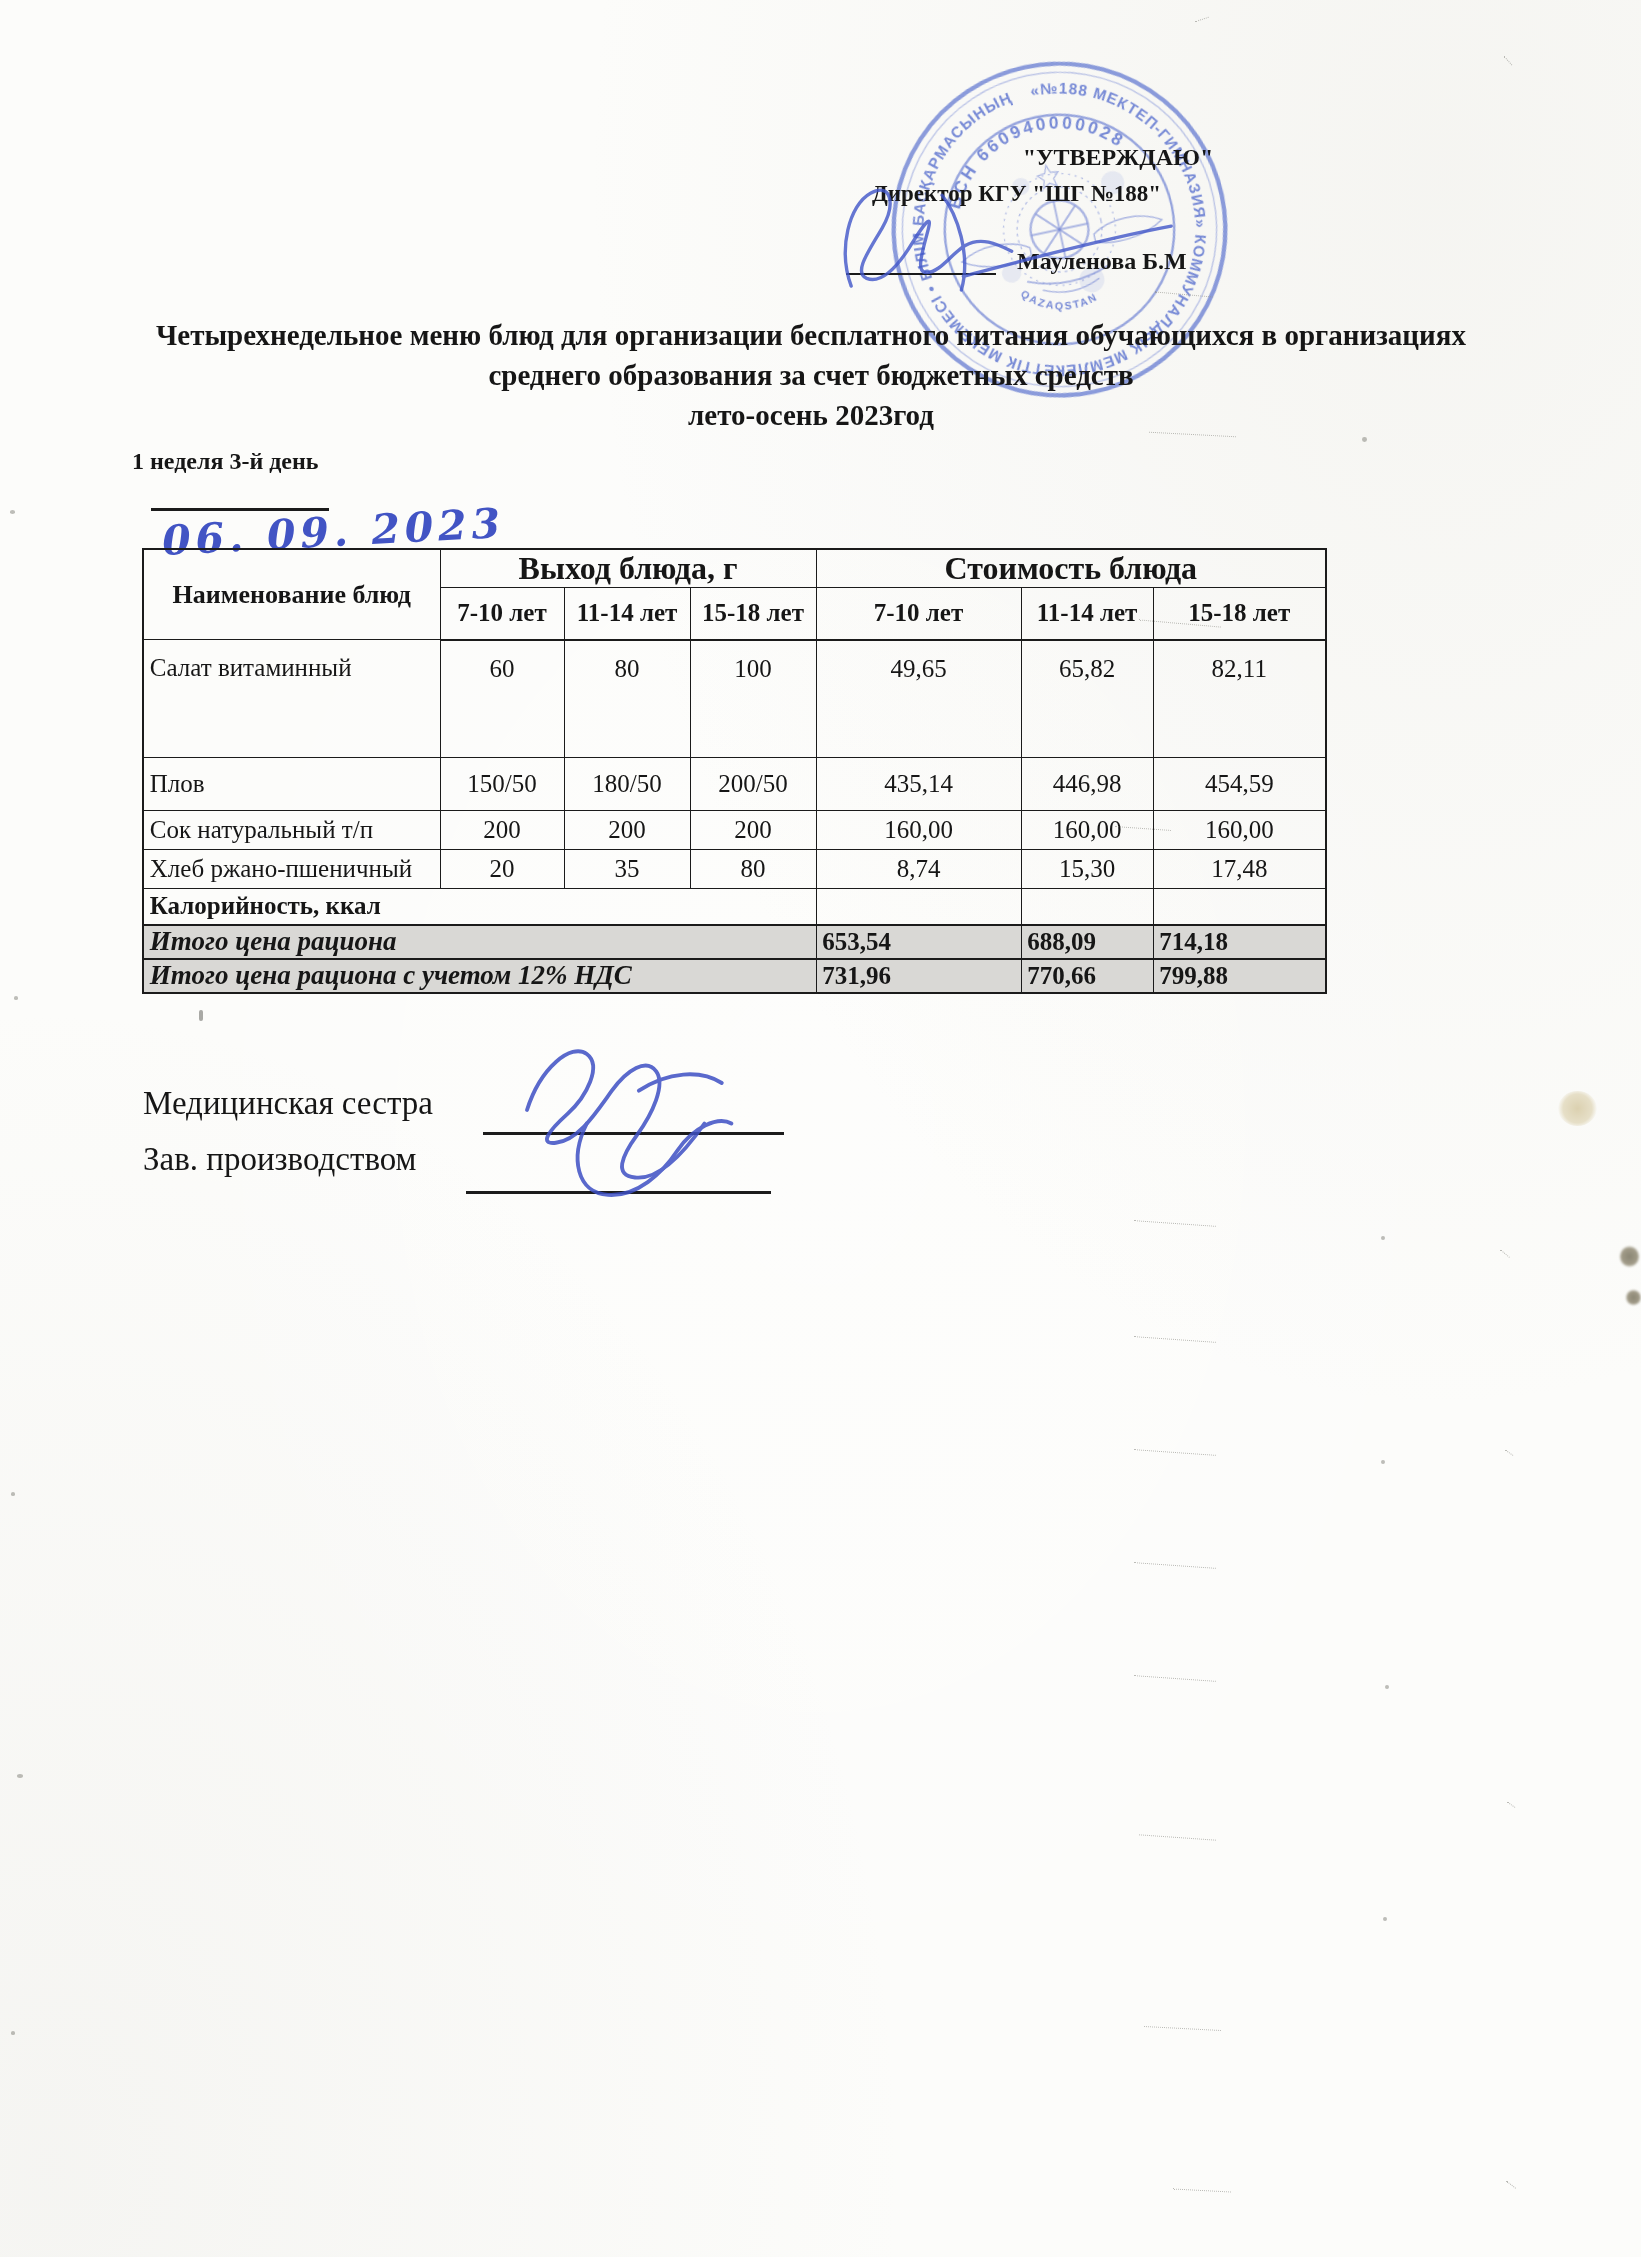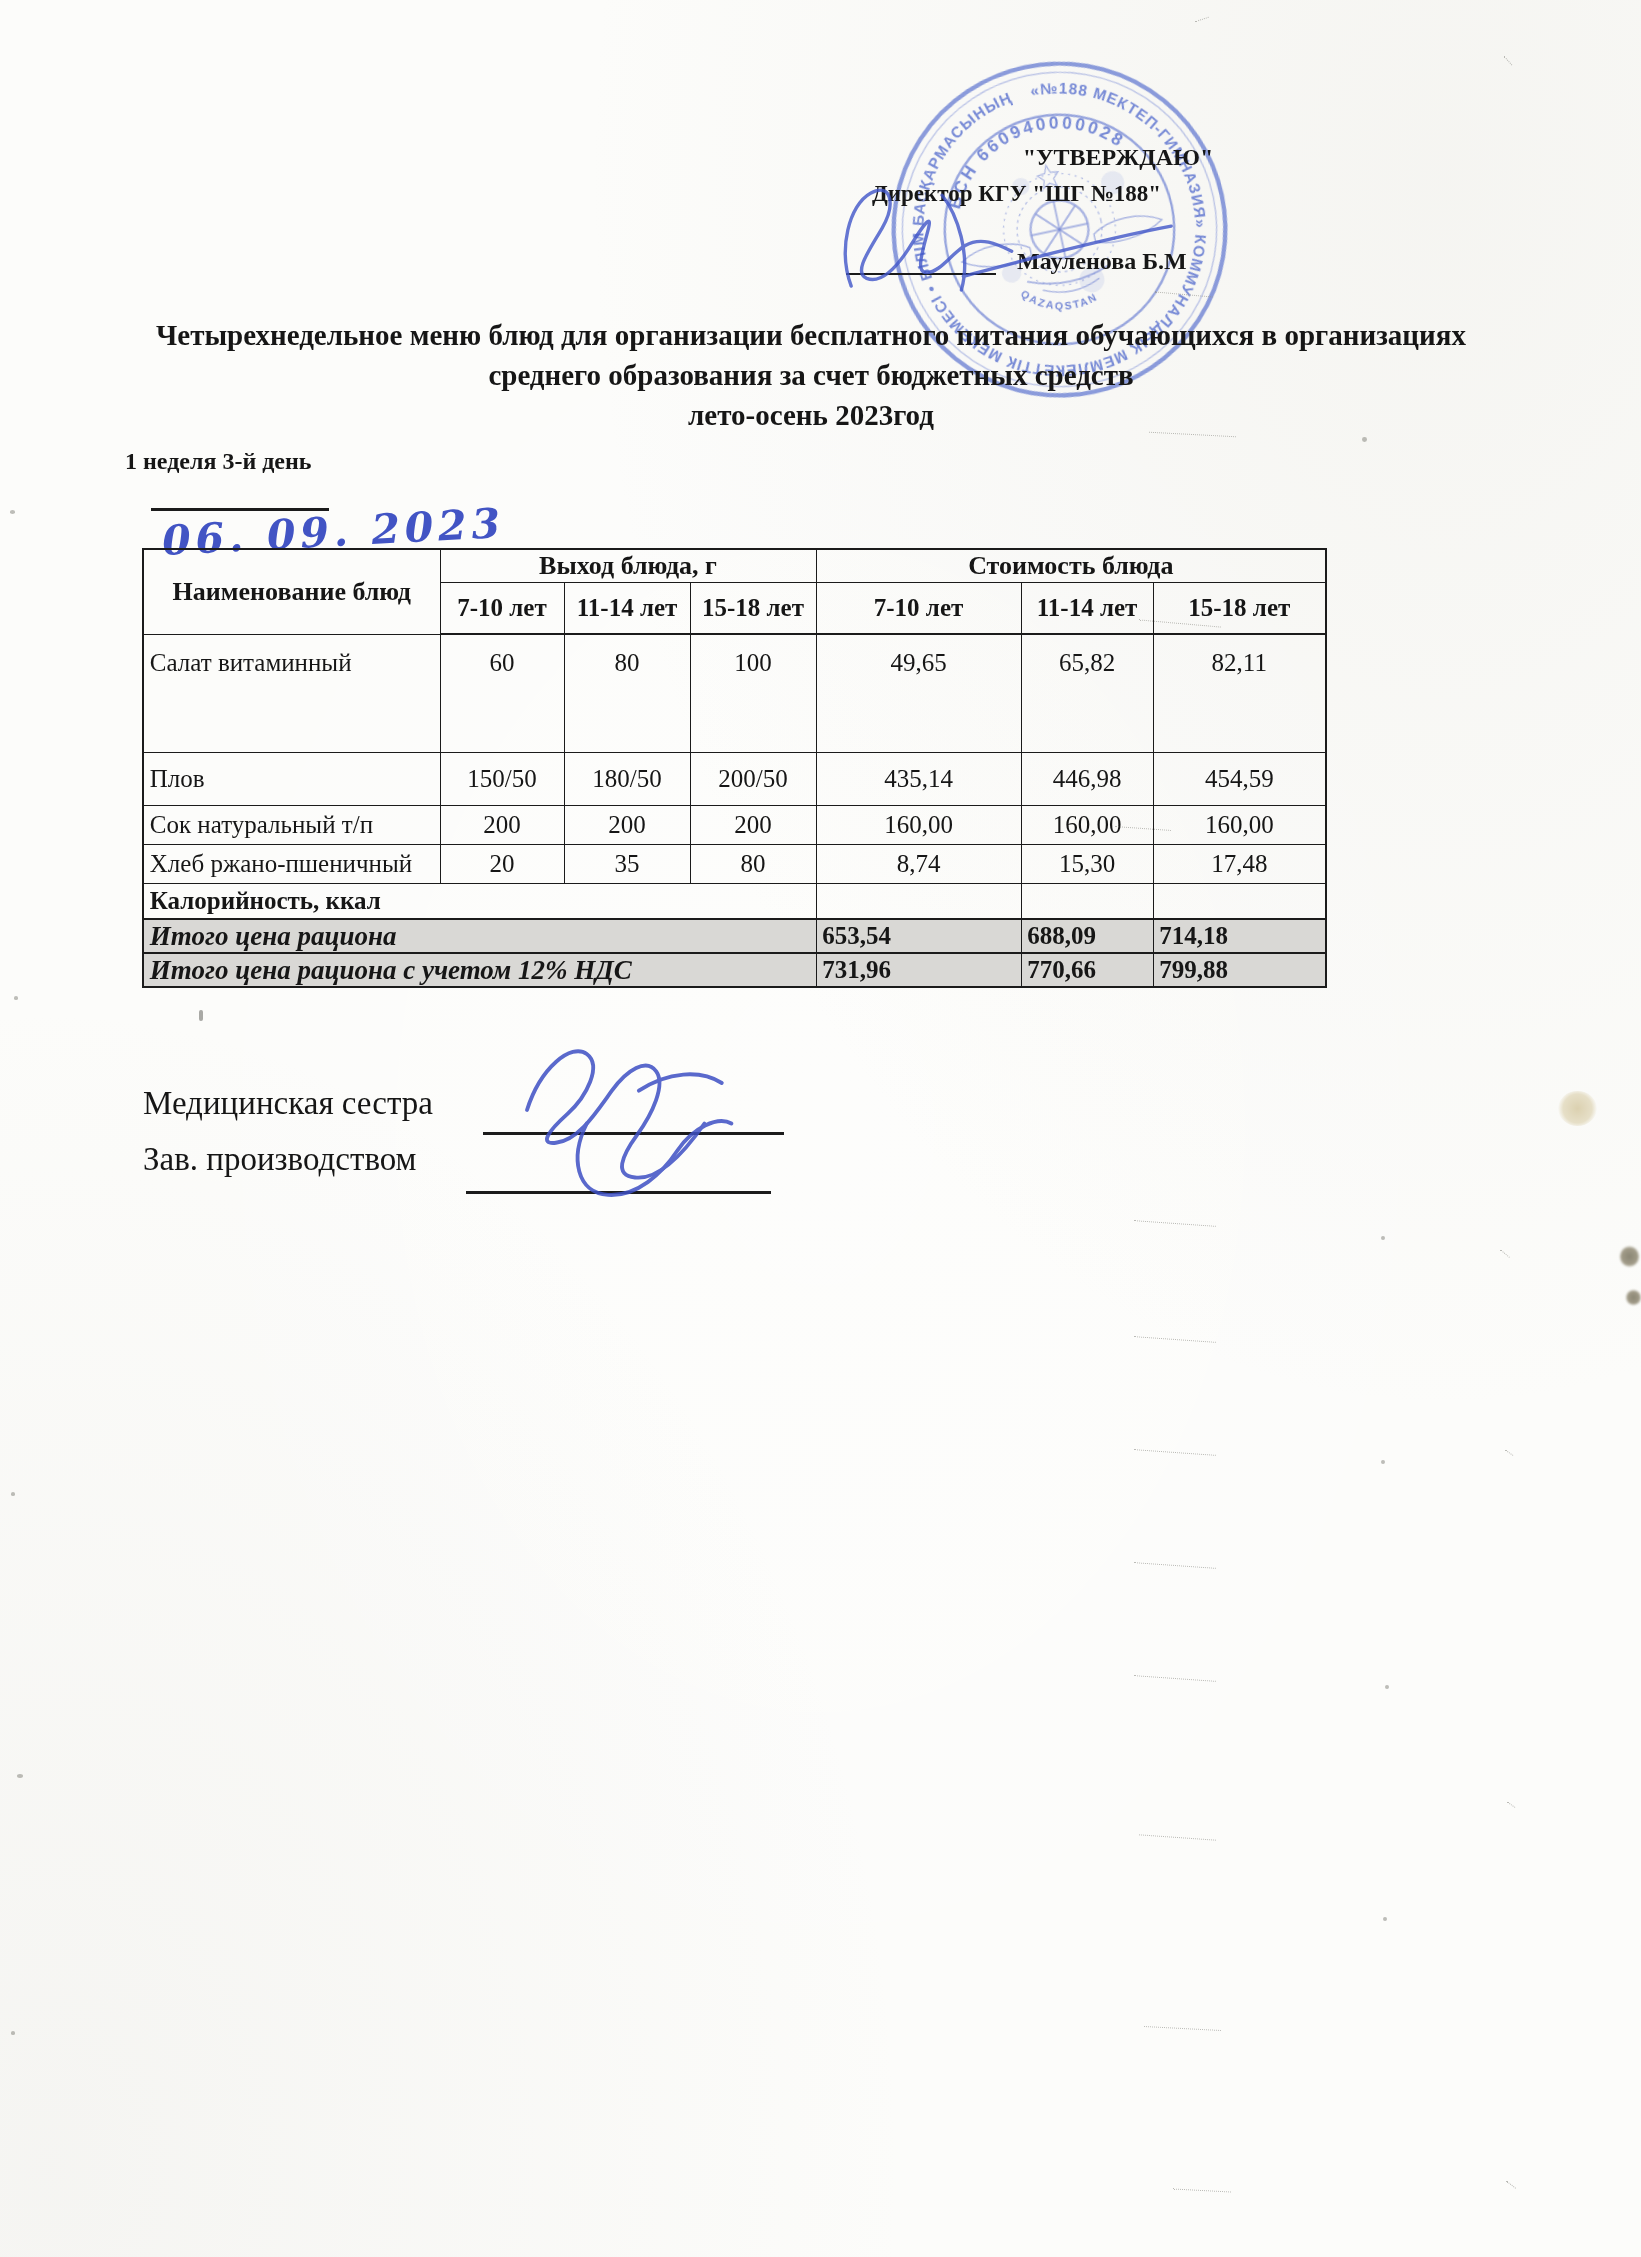--- a/index.html
+++ b/index.html
@@ -25,35 +25,35 @@
            font-weight:bold; font-size:24px; white-space:nowrap;}
   .director-line{left:872px; top:181px; font-weight:bold; font-size:23px; white-space:nowrap;}
   .director-sign-row{left:846px; top:247px; font-weight:bold; font-size:24px; white-space:nowrap;}
   .director-sign-row .uline{display:inline-block; width:150px; height:26px;
            border-bottom:2.9px solid #1a1a1a; vertical-align:bottom;}
   .director-sign-row .nm{margin-left:21px;}
   .dir-sign{left:828px; top:172px; width:377px; height:145px;}
   
   .title{left:29px; top:315px; width:1564px; text-align:center;
          font-weight:bold; font-size:29px; line-height:40px;}
-  .week{left:125px; top:448px; font-weight:bold; font-size:24px;}
+  .week{left:132px; top:448px; font-weight:bold; font-size:24px;}
   
   .date-uline{left:151px; top:508px; width:178px; height:2.9px; background:#1b1b1b;}
   .hand-date{left:162px; top:508px; font-family:"DejaVu Serif",serif; font-style:italic;
          font-weight:bold; font-size:41px; color:#4254c4; letter-spacing:4.8px;
          transform:rotate(-3deg); white-space:nowrap;}
   
   table.menu{left:142px; top:548px; position:absolute; border-collapse:collapse;
          width:1184px; table-layout:fixed; background:transparent;
          border:2.9px solid #1b1b1b; font-size:25px;}
   table.menu th, table.menu td{border:1.9px solid #1b1b1b; padding:0 5.8px; overflow:hidden;}
   tr.r-gh{height:33px;} tr.r-age{height:52px;margin-left:8px;} tr.r-salat{height:118px;}
   tr.r-plov{height:53px;margin-top:32px;} tr.r-sok{height:39px;} tr.r-hleb{height:39px;}
   tr.r-cal{height:36px;} tr.r-tot{height:34px;}
-  th.gh{font-size:26px; text-align:center; font-weight:bold;}
+  th.gh{font-size:32px; text-align:center; font-weight:bold;}
   th.nameh{font-size:26px; text-align:center; font-weight:bold;}
   tr.r-age th{font-size:25px; text-align:center; font-weight:bold; border-bottom:2.9px solid #1b1b1b;}
   td.dish{text-align:left; padding-left:7.7px;}
   td.num{text-align:center;}
   tr.r-salat td{vertical-align:top; padding-top:14px;}
   td.callabel{font-weight:bold; text-align:left; padding-left:7.7px;}
   tr.r-tot td{background:#d9d8d5; border-top:2.9px solid #1b1b1b;}
   td.totlabel{font-weight:bold; font-style:italic; font-size:27px; text-align:left; padding-left:7.7px;}
   td.totval{font-weight:bold; text-align:left; padding-right:7.7px;}
   

